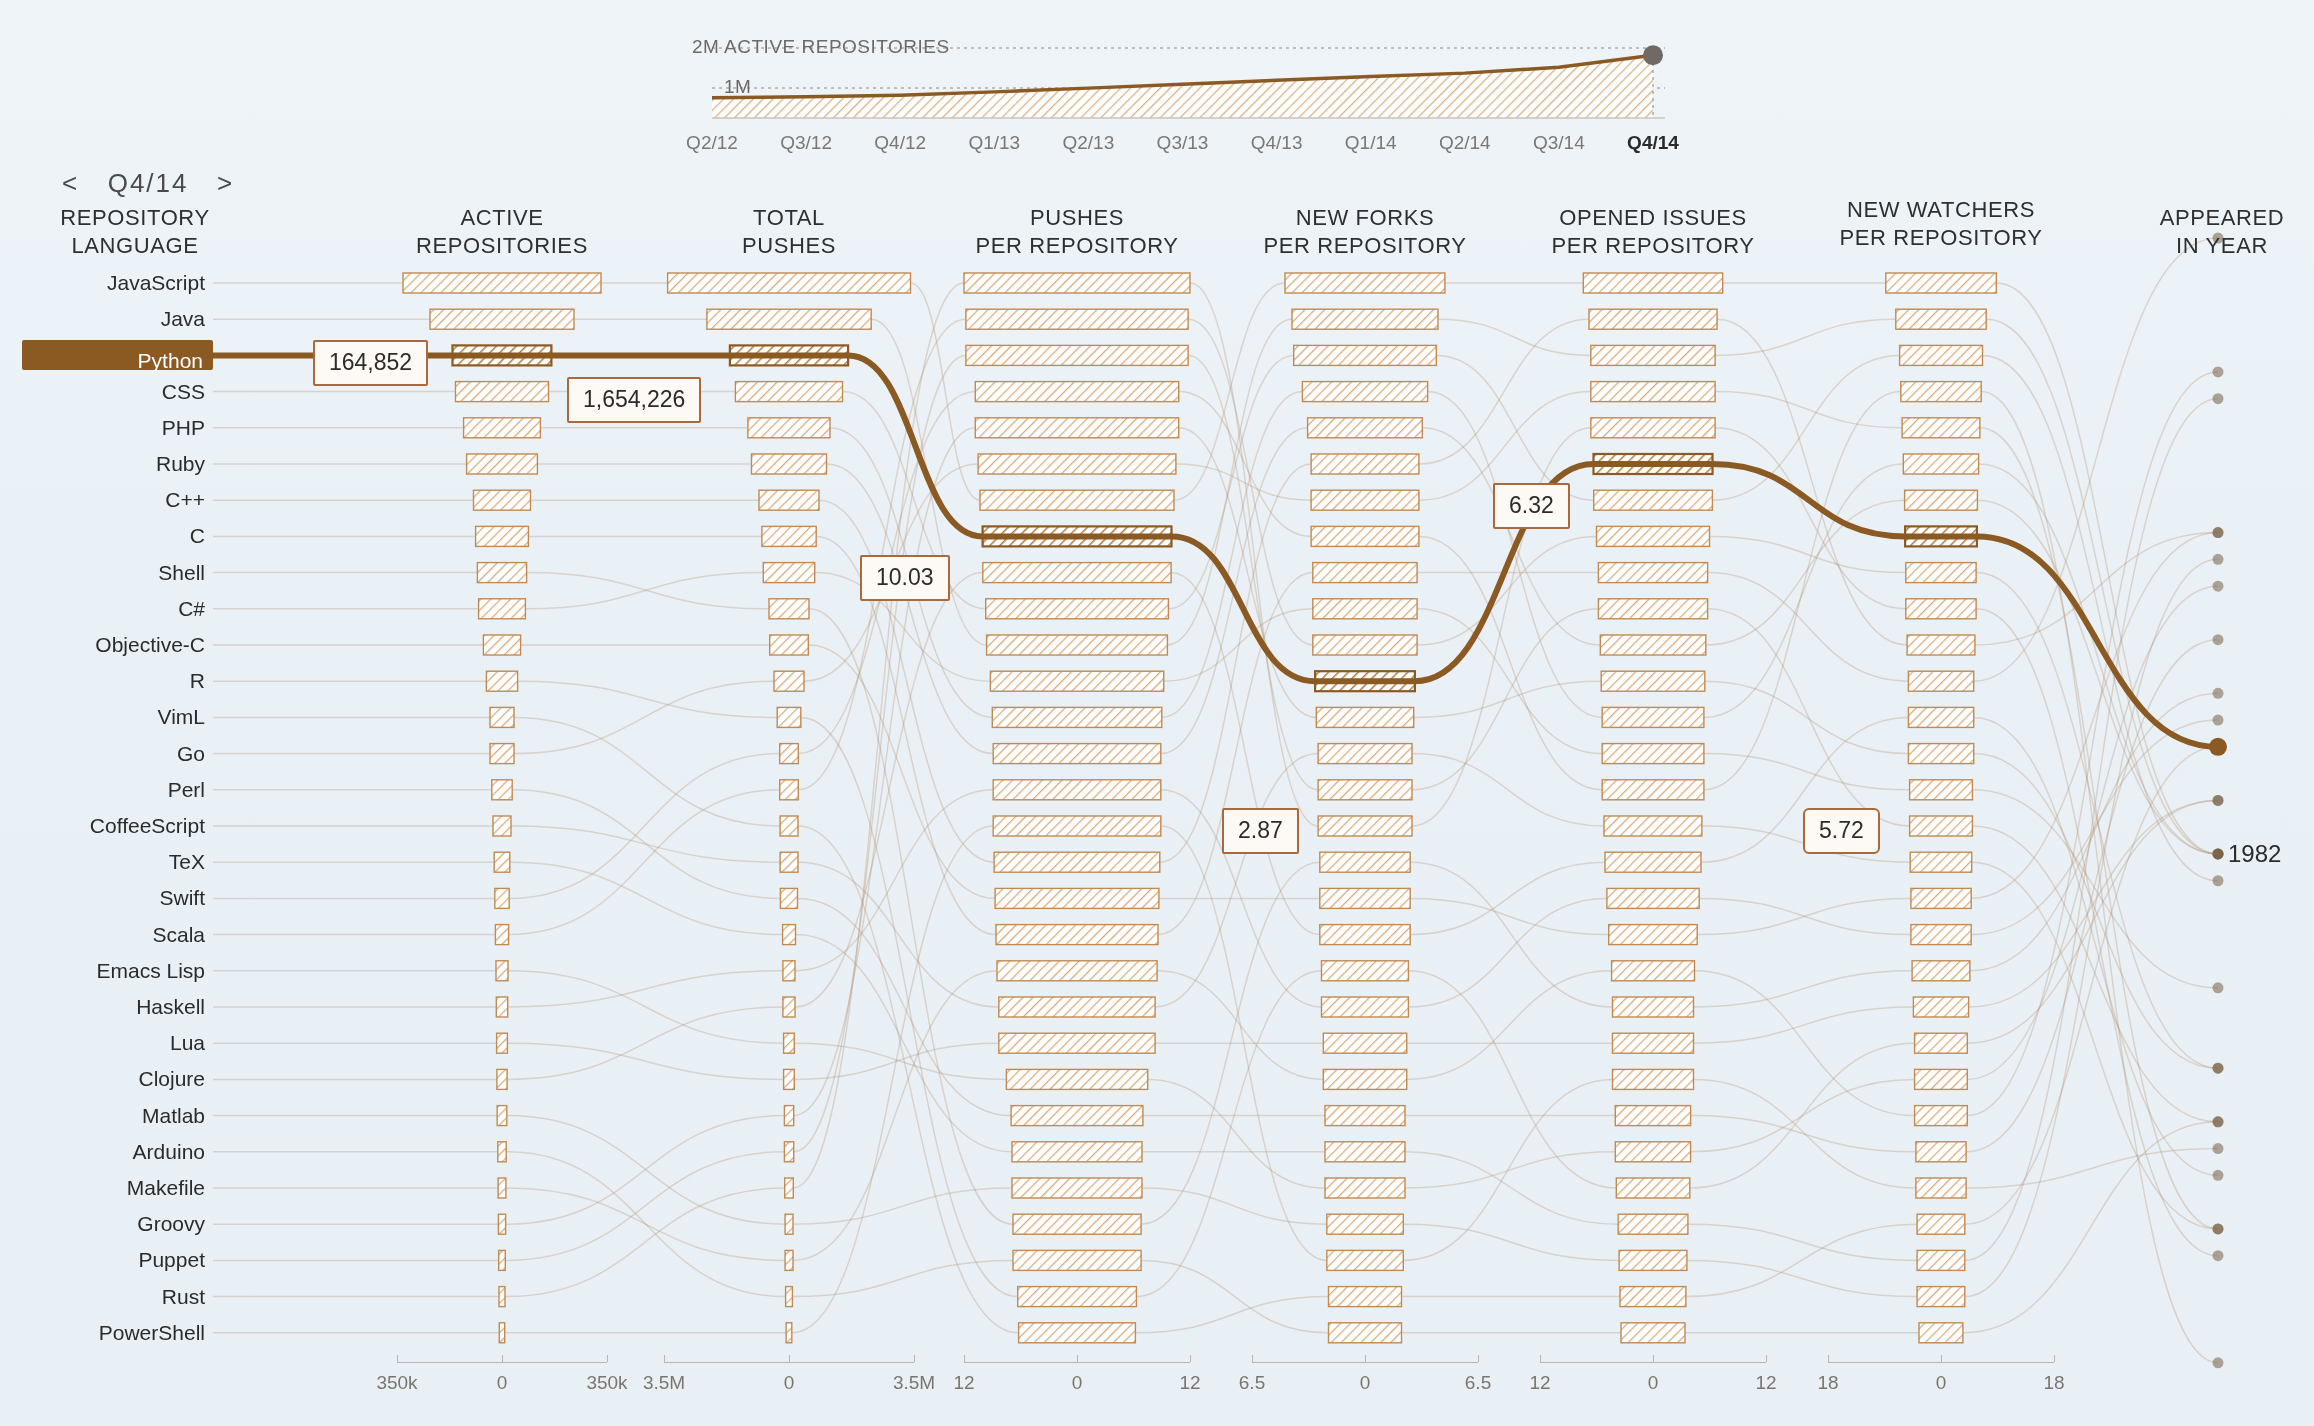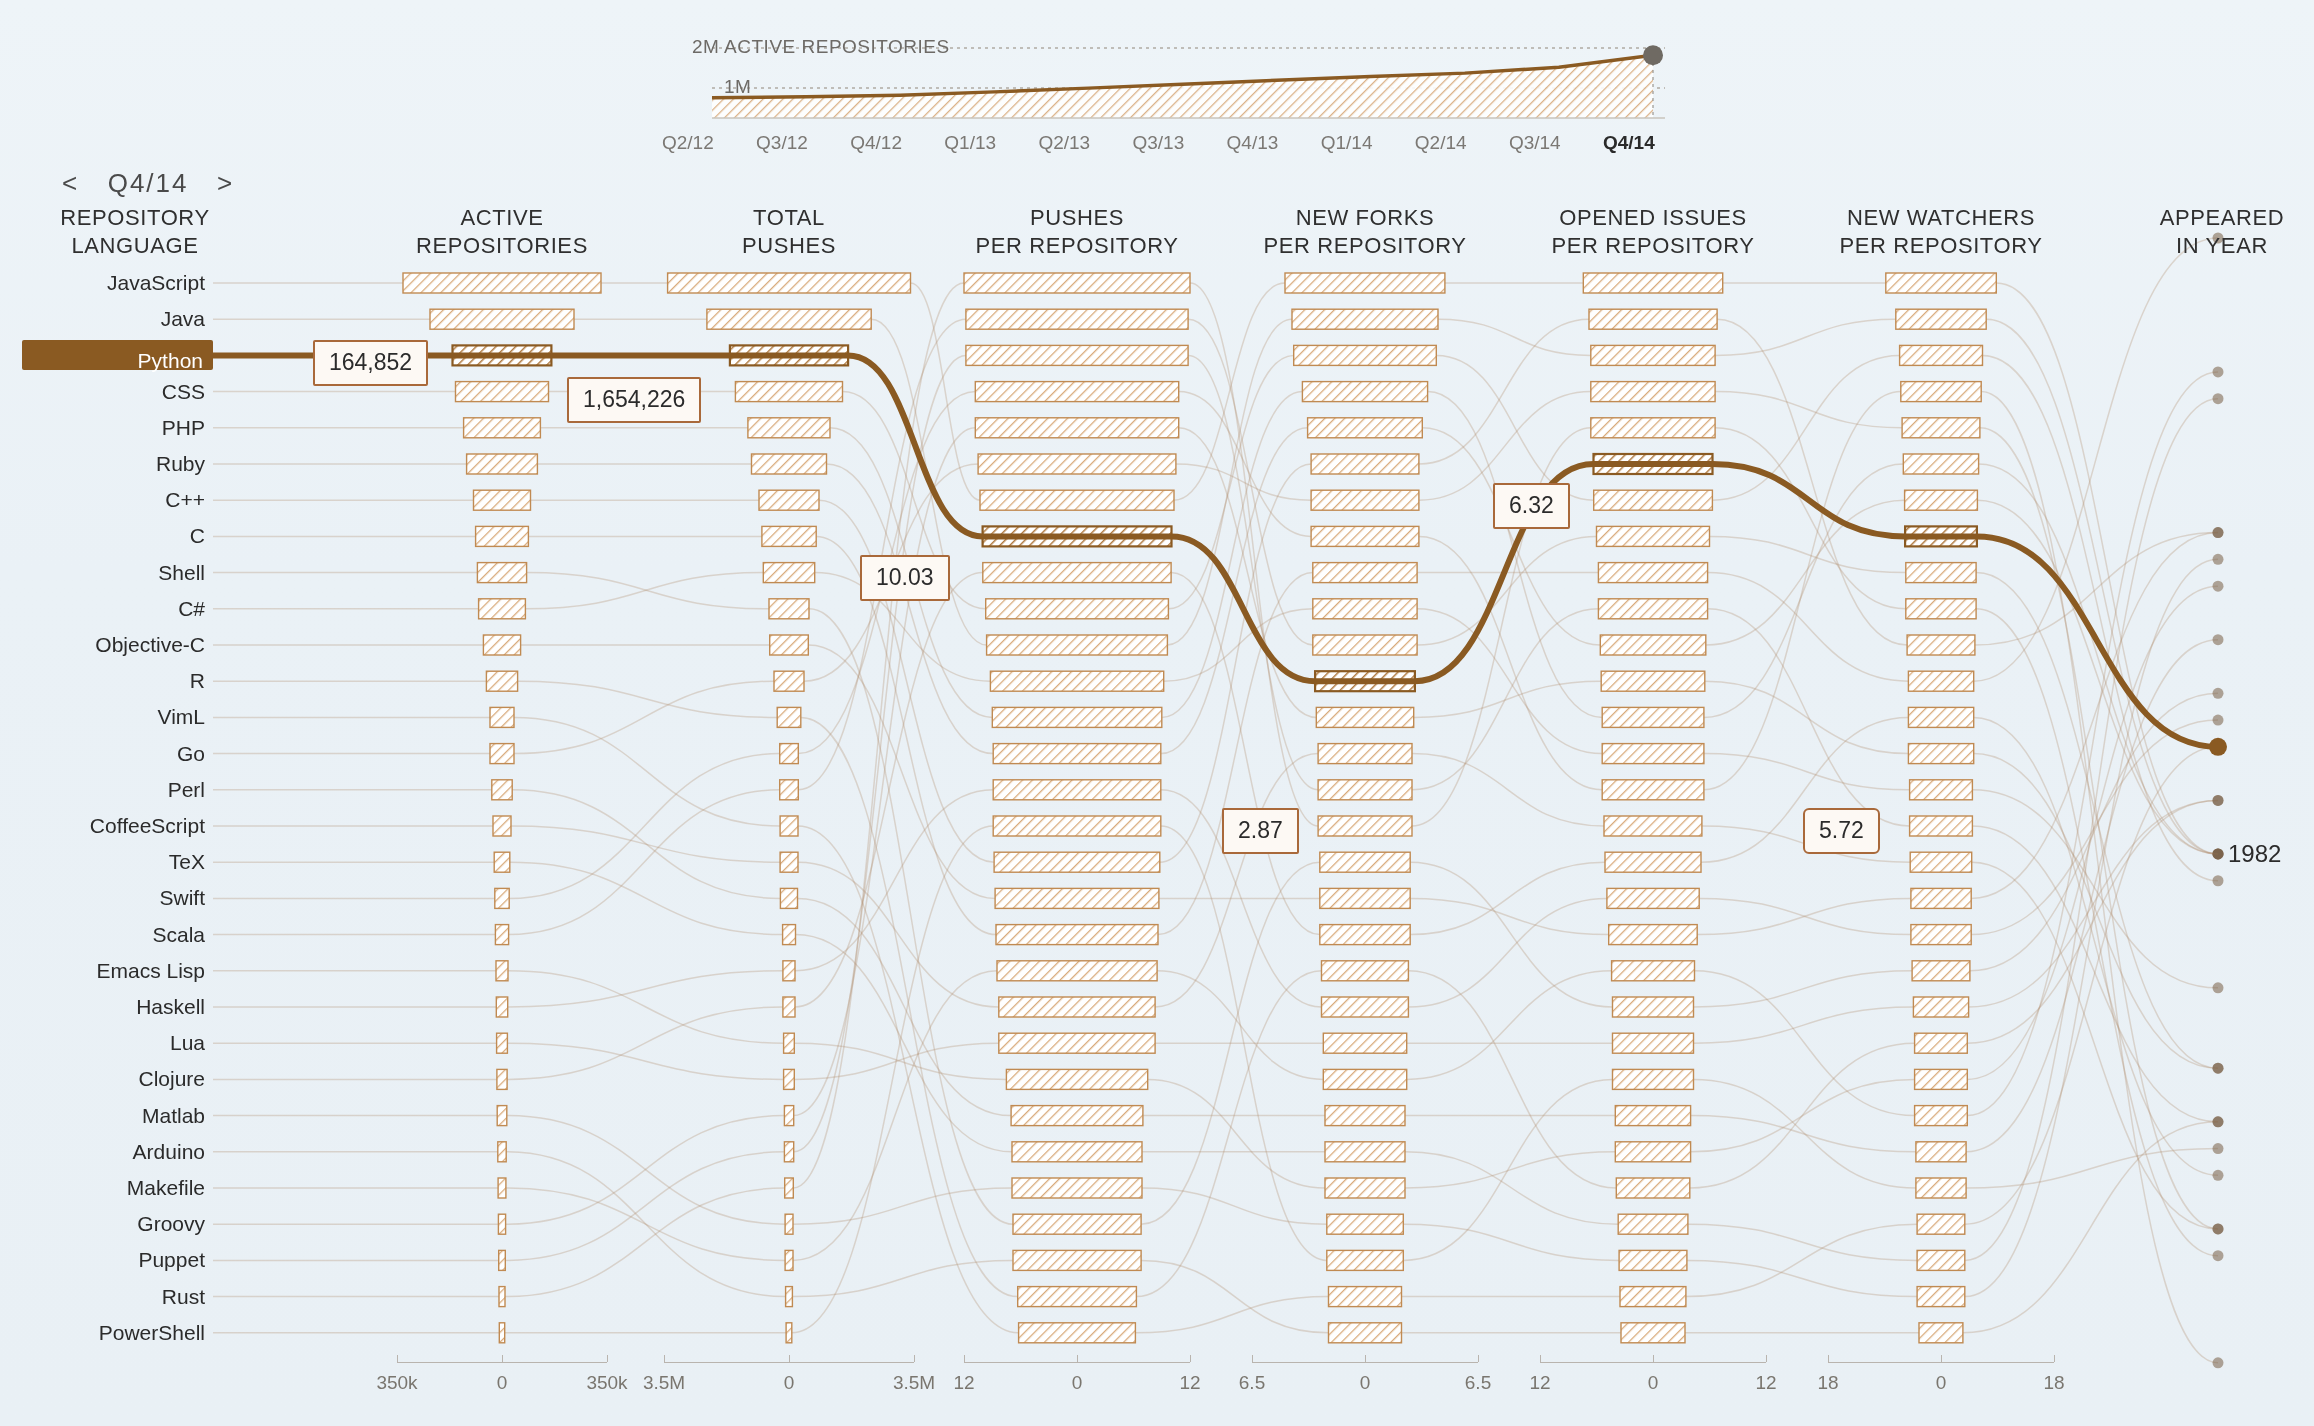--- a/index.html
+++ b/index.html
@@ -18,20 +18,21 @@
     position: absolute;
     font-size: 19px;
     letter-spacing: .5px;
     color: #6d6a66;
     white-space: nowrap;
   }
   .tl-axis-tick {
     position: absolute;
     font-size: 19px;
     color: #7b7874;
+    text-align: center;
     white-space: nowrap;
   }
   .tl-axis-tick.current { color: #2b2b2b; font-weight: bold; }
   .tl-nav {
     position: absolute;
     font-size: 26px;
     color: #4a4a4a;
     white-space: nowrap;
     letter-spacing: 2px;
     margin-top: 20px;
@@ -409,21 +410,21 @@
       <div class="col-head" style="left: 342px; top: 204px; width: 320px;">ACTIVE
 REPOSITORIES</div>
       <div class="col-head" style="left: 629px; top: 204px; width: 320px;">TOTAL
 PUSHES</div>
       <div class="col-head" style="left: 897px; top: 204px; width: 360px;">PUSHES
 PER REPOSITORY</div>
       <div class="col-head" style="left: 1185px; top: 204px; width: 360px;">NEW FORKS
 PER REPOSITORY</div>
       <div class="col-head" style="left: 1463px; top: 204px; width: 380px;">OPENED ISSUES
 PER REPOSITORY</div>
-      <div class="col-head" style="left: 1751px; top: 204px; width: 380px;">NEW WATCHERS
+      <div class="col-head" style="left: 1751px; top: 196px; width: 380px;">NEW WATCHERS
 PER REPOSITORY</div>
       <div class="col-head" style="left: 2112px; top: 204px; width: 220px;">APPEARED
 IN YEAR</div>
     </div>
 
   <div id="lang-labels">
       <div class="lang-row-hl" style="top: 340.4px; width: 191px;"></div>
       <div class="lang-label" style="top: 272px; left: 0px; width: 205px;">JavaScript</div>
       <div class="lang-label" style="top: 308.2px; left: 0px; width: 205px;">Java</div>
       <div class="lang-label selected" style="top: 350px; left: 0px; width: 213px;">Python</div>

